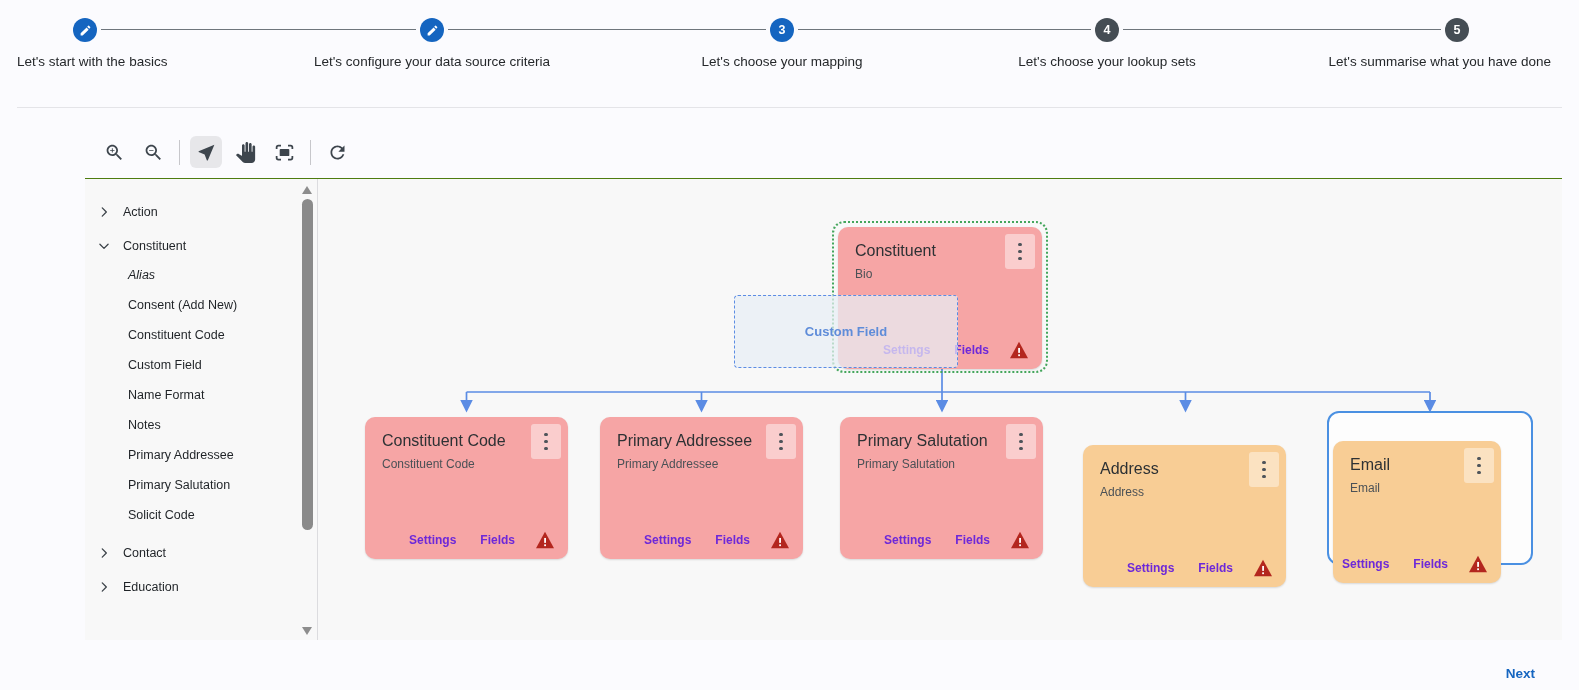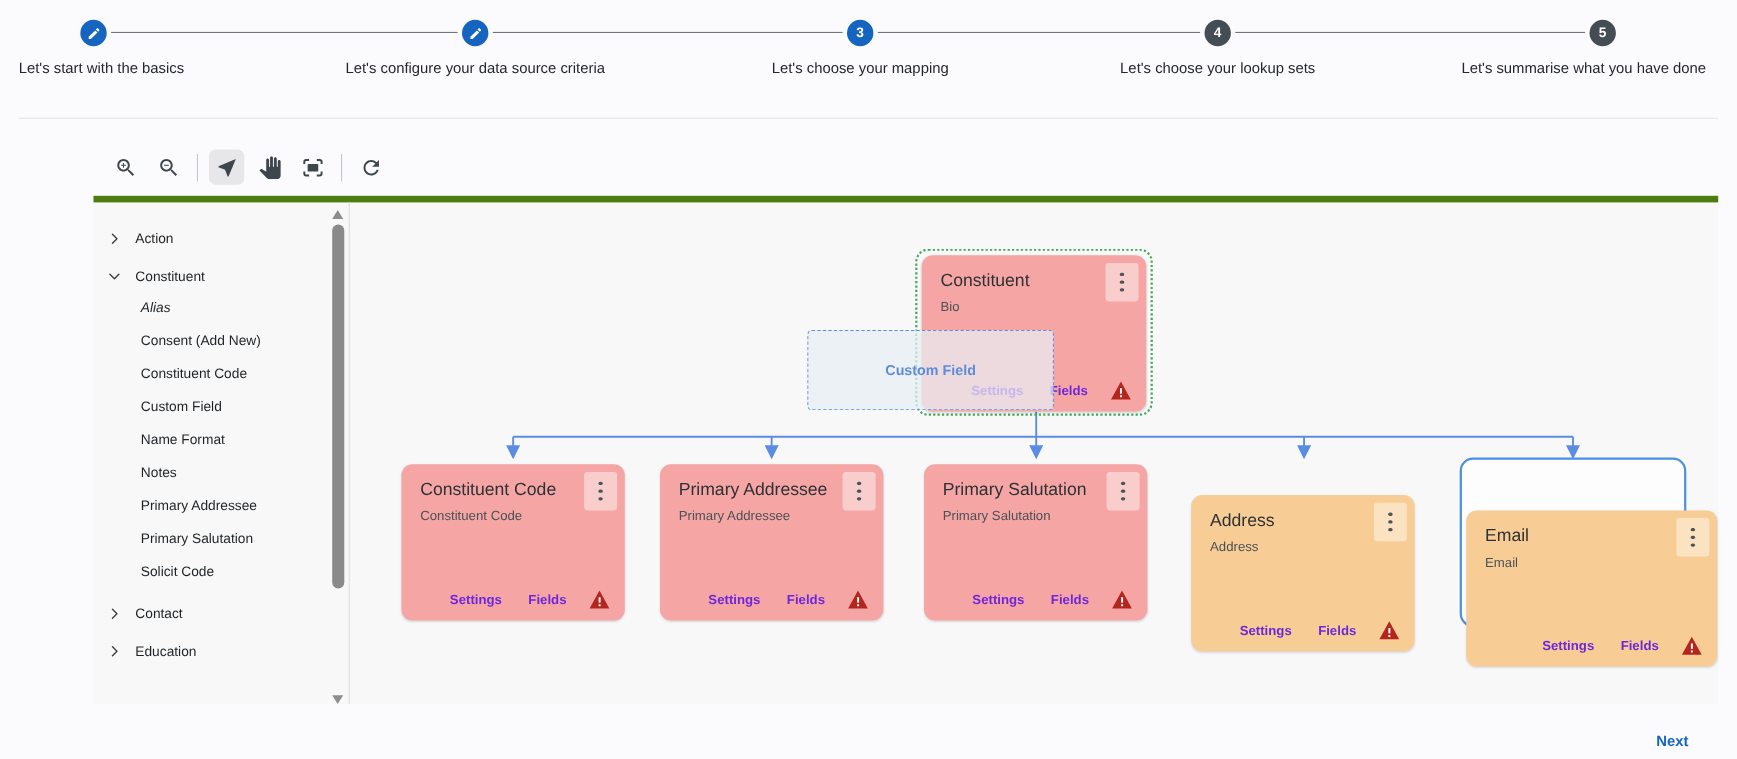--- a/index.html
+++ b/index.html
@@ -28,21 +28,21 @@
   .toolbar { position:absolute; top:136px; left:98px; display:flex; align-items:center; gap:7px; }
   .tool { width:32px; height:32px; border-radius:6px; display:flex; align-items:center; justify-content:center; }
   .tool.selected { background:#e7e7ea; }
   .tool svg { width:21px; height:21px; fill:#3d454d; }
   .tool svg.strokey { fill:none; stroke:#3d454d; stroke-width:2; }
   .tb-divider { width:1px; height:25px; background:#c7c7cb; margin:0 3px; }
 
   
   .workspace {
     position:absolute; left:85px; top:178px; width:1477px; height:462px;
-    border-top:6px solid #4d7c0f; display:flex; background:#f8f8f8;
+    border-top:1px solid #4d7c0f; display:flex; background:#f8f8f8;
   }
   .sidebar { width:233px; position:relative; border-right:1px solid #dcdcdf; overflow:hidden; }
   .tree { padding:12px 24px 0 10px; font-size:12.5px; color:#1f2327; }
   .t-group { display:flex; align-items:center; gap:12px; margin:0 0 0 2px; padding:10px 0; }
   .t-group .chev { width:14px; height:14px; flex:0 0 auto; }
   .t-group .chev svg { width:14px; height:14px; fill:none; stroke:#3b4248; stroke-width:2.2; stroke-linecap:round; stroke-linejoin:round; }
   .t-children { margin-left:33px; }
   .t-child { margin:0 0 13px 0; padding-top:1px; max-width:172px; line-height:16px; }
   .t-child:first-child { margin-top:3px;font-style:italic; }
   .t-group.gap-top { margin-top:4px; }
@@ -323,21 +323,21 @@
         <span class="node-link">Fields</span>
         <svg class="warn" viewBox="0 0 24 22">
           <path d="M12 1 L23 21 H1 z" fill="#b3261e"></path>
             <rect x="11" y="8.5" width="2.2" height="6" fill="#fff"></rect>
             <rect x="11" y="16.3" width="2.2" height="2.2" fill="#fff"></rect>
         </svg>
       </div>
     </div>
 
     <div class="sel-outline"></div>
-    <div class="node orange" style="left:1015px;top:252px;width:228px;">
+    <div class="node orange" style="left:1015px;top:234px;width:168px;">
       <div class="node-title">Email</div>
       <div class="node-sub">Email</div>
       <div class="kebab">
           <i></i>
           <i></i>
           <i></i>
         </div>
       <div class="node-actions">
         <span class="node-link">Settings</span>
         <span class="node-link">Fields</span>

